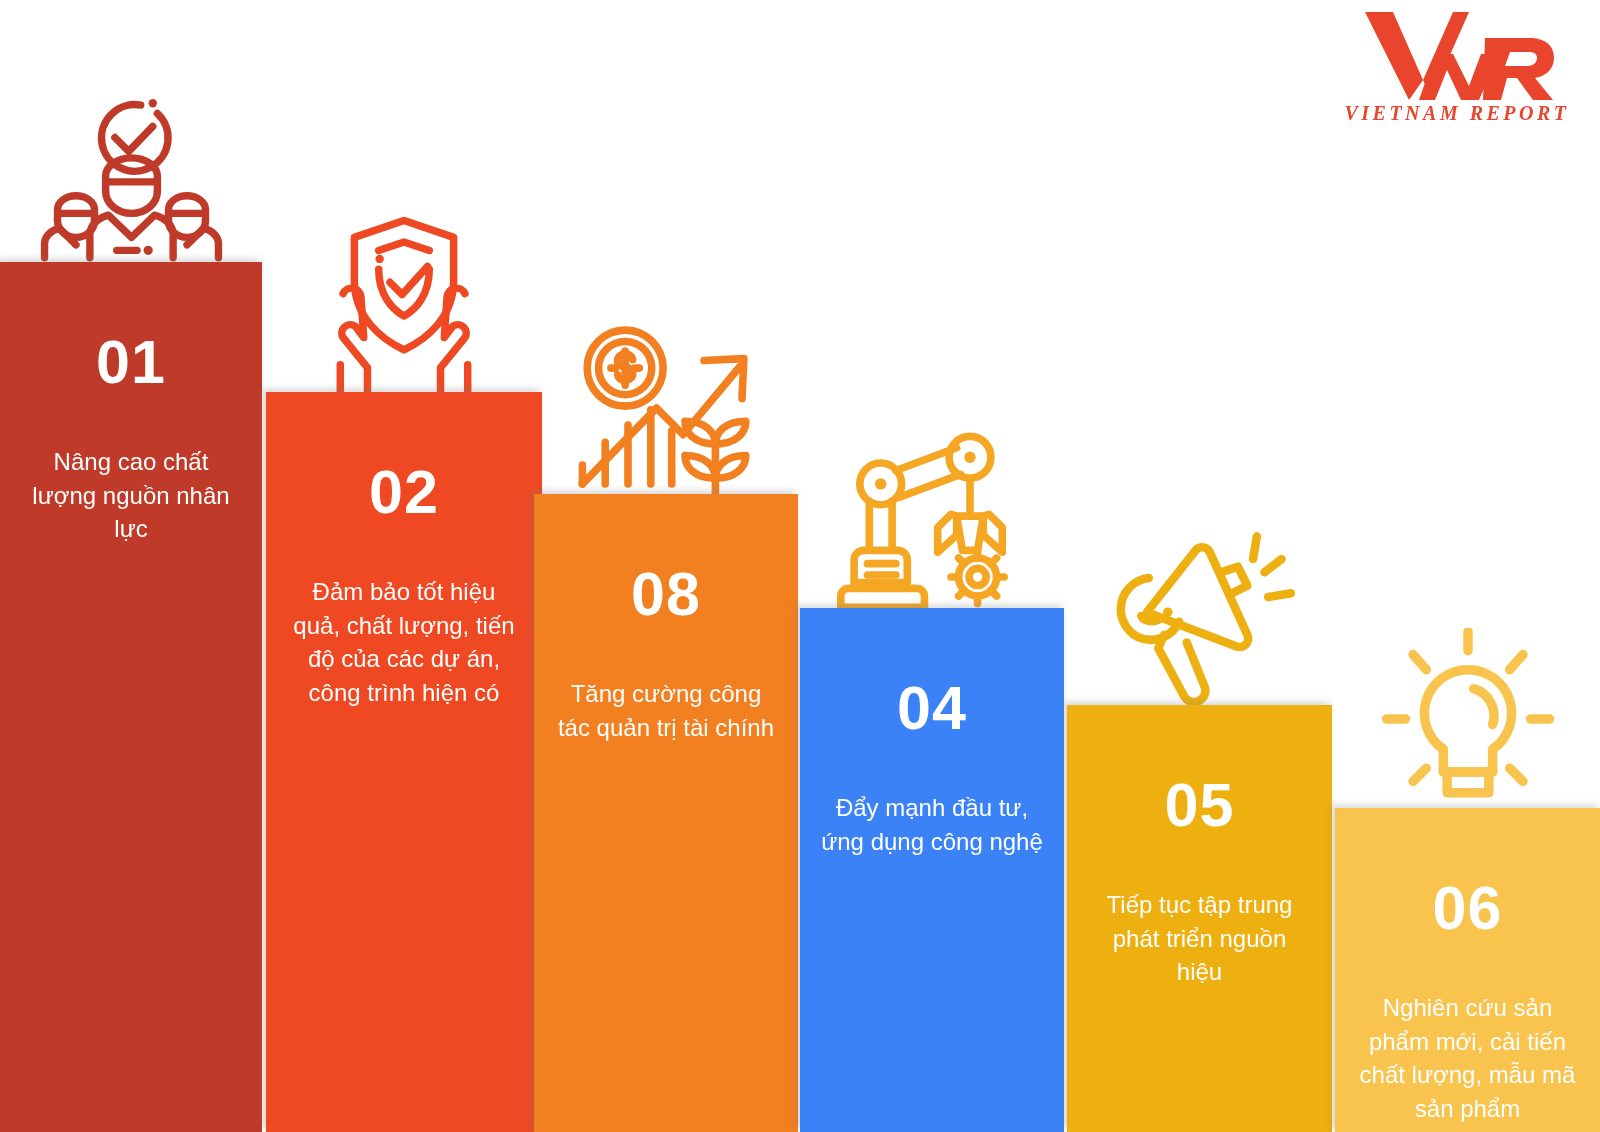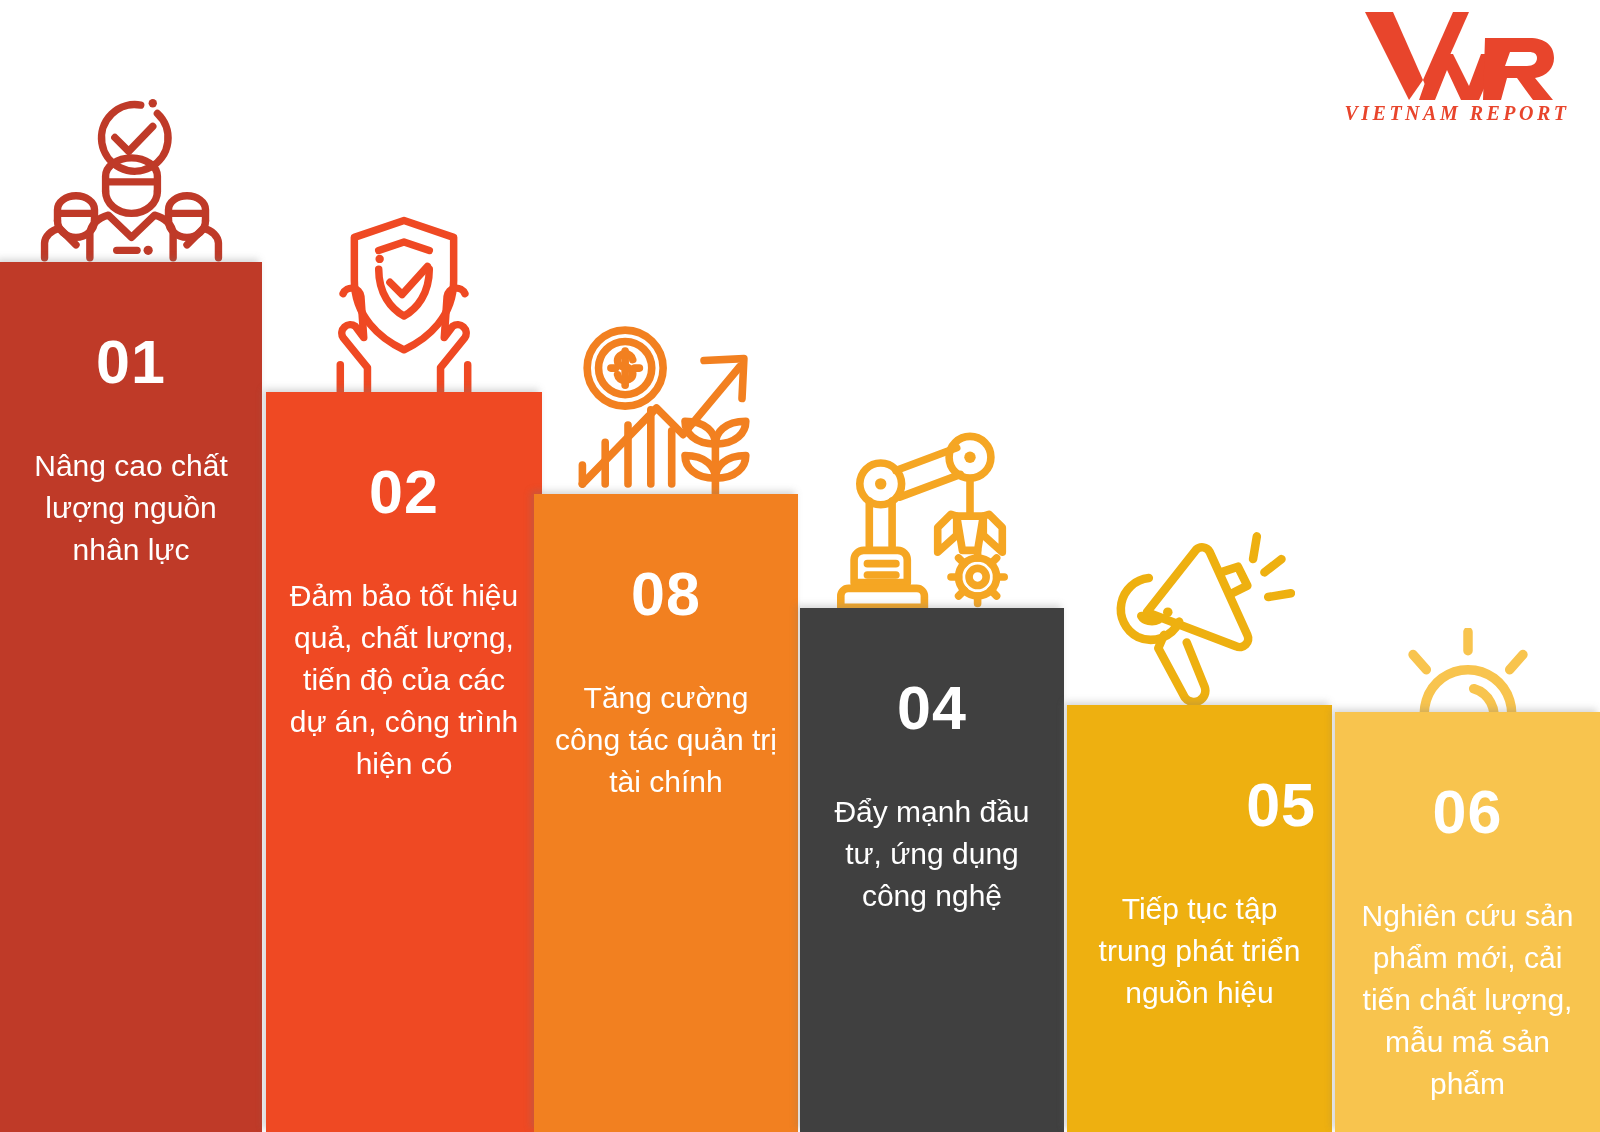--- a/index.html
+++ b/index.html
@@ -68,21 +68,21 @@
     color: #ffffff;
     font-weight: bold;
     font-size: 61px;
     line-height: 1;
     letter-spacing: 1px;
     margin-top: 62px;
     text-align: center;
   }
   .bar-text {
     color: #ffffff;
-    font-size: 30px;
+    font-size: 24px;
     line-height: 1.40;
     text-align: center;
     margin-top: 52px;
     padding: 0 4px;
     font-weight: 400;
   }
 
   
   .icon-wrap {
     position: absolute;
@@ -221,21 +221,21 @@
           <path d="M120 88 l-14 14 v26 l20 -18 v-20 Z"></path>
           <path d="M160 88 l14 14 v26 l-20 -18 v-20 Z"></path>
           <path d="M126 90 h28 l-6 36 h-16 Z"></path>
 
           <circle cx="148" cy="154" r="20"></circle>
           <circle cx="148" cy="154" r="9"></circle>
           <path d="M148 126 v8 M148 174 v8 M120 154 h8 M168 154 h8 M128 134 l6 6 M162 168 l6 6 M168 134 l-6 6 M134 168 l-6 6"></path>
         </g>
       </svg>
     </div>
-    <div class="bar" style="height:524px; background:#404040;">
+    <div class="bar" style="height:524px; background:#3b82f6;">
       <div class="bar-number">04</div>
       <div class="bar-text">Đẩy mạnh đầu tư, ứng dụng công nghệ</div>
     </div>
   </div>
 
   <div class="step" style="left:1067px; width:265px; height:1132px;">
     <div class="icon-wrap" style="bottom:427px; width:200px; height:190px;">
       <svg width="190" height="180" viewBox="0 0 200 190" aria-hidden="true">
         <g fill="none" stroke="#eeb010" stroke-width="9" stroke-linecap="round" stroke-linejoin="round">
           <path d="M96 26 a9 9 0 0 1 14 2 L150 116 a9 9 0 0 1 -12 12 L44 92 Z"></path>
@@ -244,21 +244,21 @@
           <circle cx="66" cy="92" r="5" fill="#eeb010" stroke="none"></circle>
           <path d="M62 116 l-6 14 l28 52 a12 12 0 0 0 21 -11 L86 124"></path>
           <path d="M122 50 l18 -6 l10 20 l-16 8"></path>
 
           <path d="M160 12 L156 36"></path>
           <path d="M186 36 L168 50"></path>
           <path d="M196 72 L172 76"></path>
         </g>
       </svg>
     </div>
-    <div class="bar" style="height:427px; background:#eeb010;align-items:flex-end;">
+    <div class="bar" style="height:427px; background:#eeb010;">
       <div class="bar-number">05</div>
       <div class="bar-text">Tiếp tục tập trung phát triển nguồn hiệu</div>
     </div>
   </div>
 
   <div class="step" style="left:1335px; width:265px; height:1132px;">
     <div class="icon-wrap" style="bottom:324px; width:200px; height:190px;">
       <svg width="190" height="180" viewBox="0 0 200 190" aria-hidden="true">
         <g fill="none" stroke="#f8c44e" stroke-width="10" stroke-linecap="round" stroke-linejoin="round">
           <path d="M100 44 a46 46 0 0 1 26 84 v24 h-52 v-24 a46 46 0 0 1 26 -84 Z"></path>
@@ -269,19 +269,19 @@
           <path d="M100 4 v20"></path>
           <path d="M42 28 L56 44"></path>
           <path d="M158 28 L144 44"></path>
           <path d="M14 96 h20"></path>
           <path d="M186 96 h-20"></path>
           <path d="M42 162 L56 148"></path>
           <path d="M158 162 L144 148"></path>
         </g>
       </svg>
     </div>
-    <div class="bar" style="height:420px; background:#f8c44e;">
+    <div class="bar" style="height:324px; background:#f8c44e;">
       <div class="bar-number">06</div>
       <div class="bar-text">Nghiên cứu sản phẩm mới, cải tiến chất lượng, mẫu mã sản phẩm</div>
     </div>
   </div>
 
 </div>
 
 </body></html>

